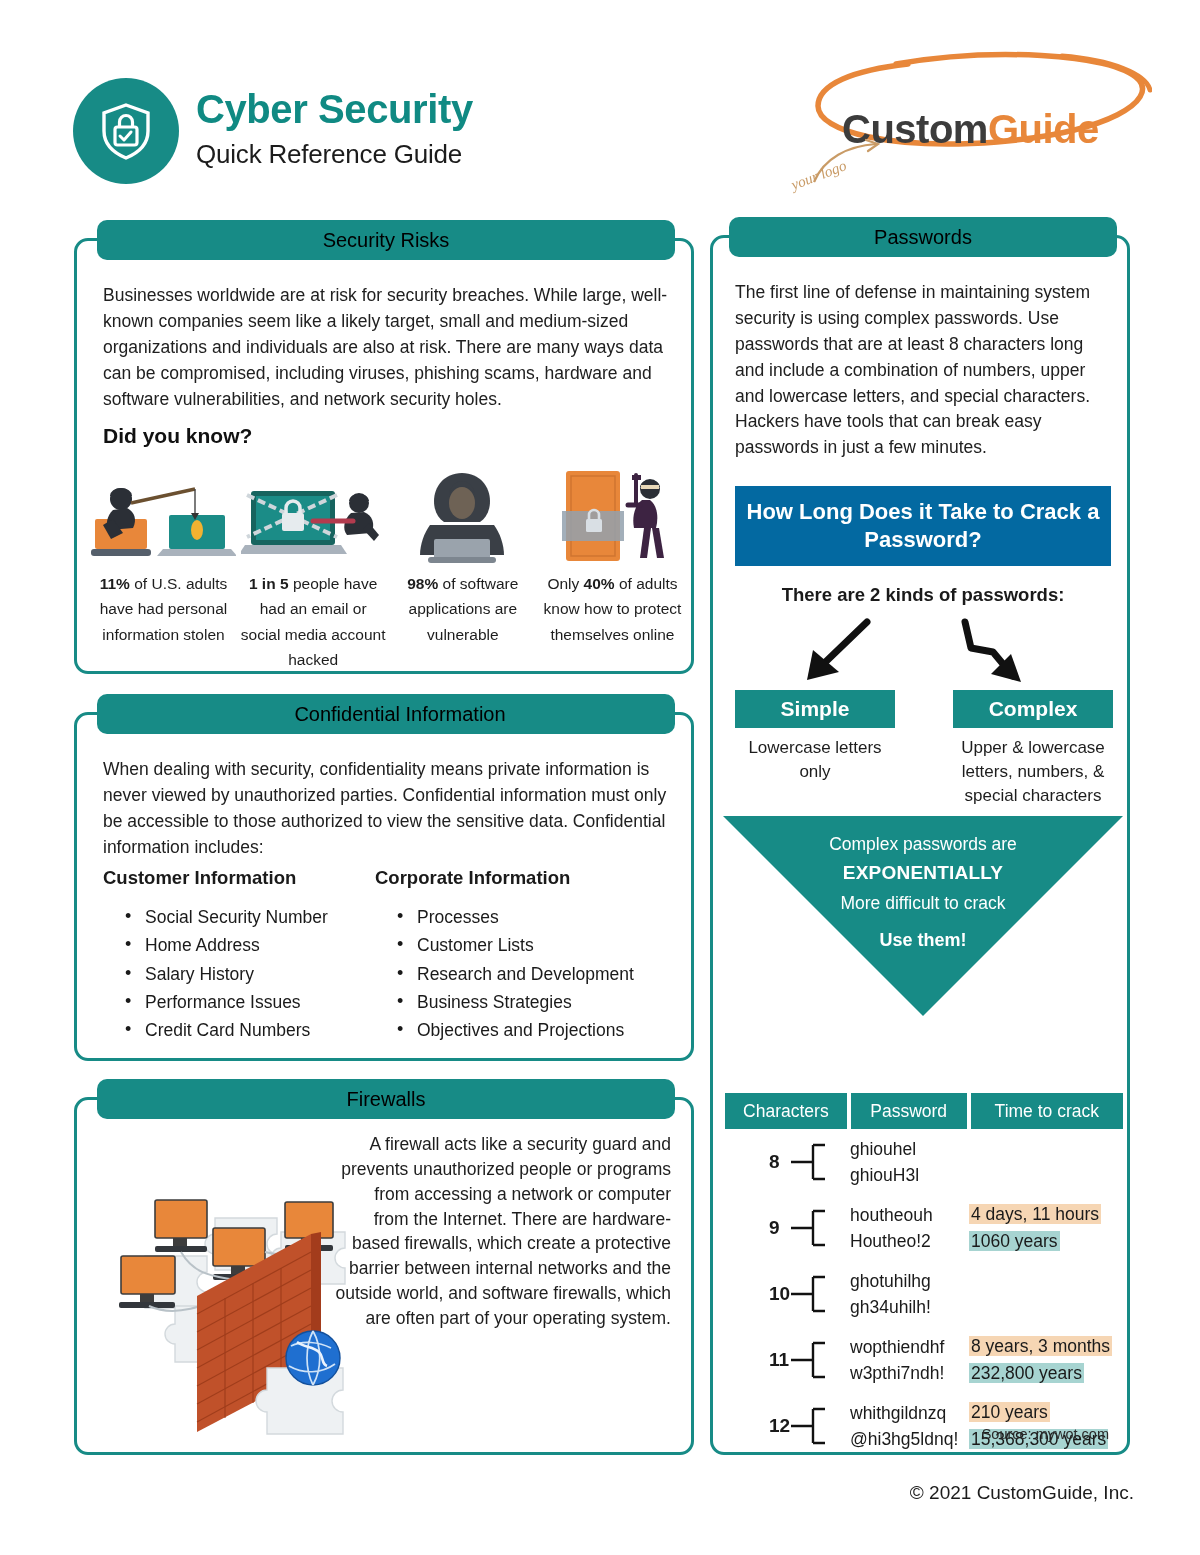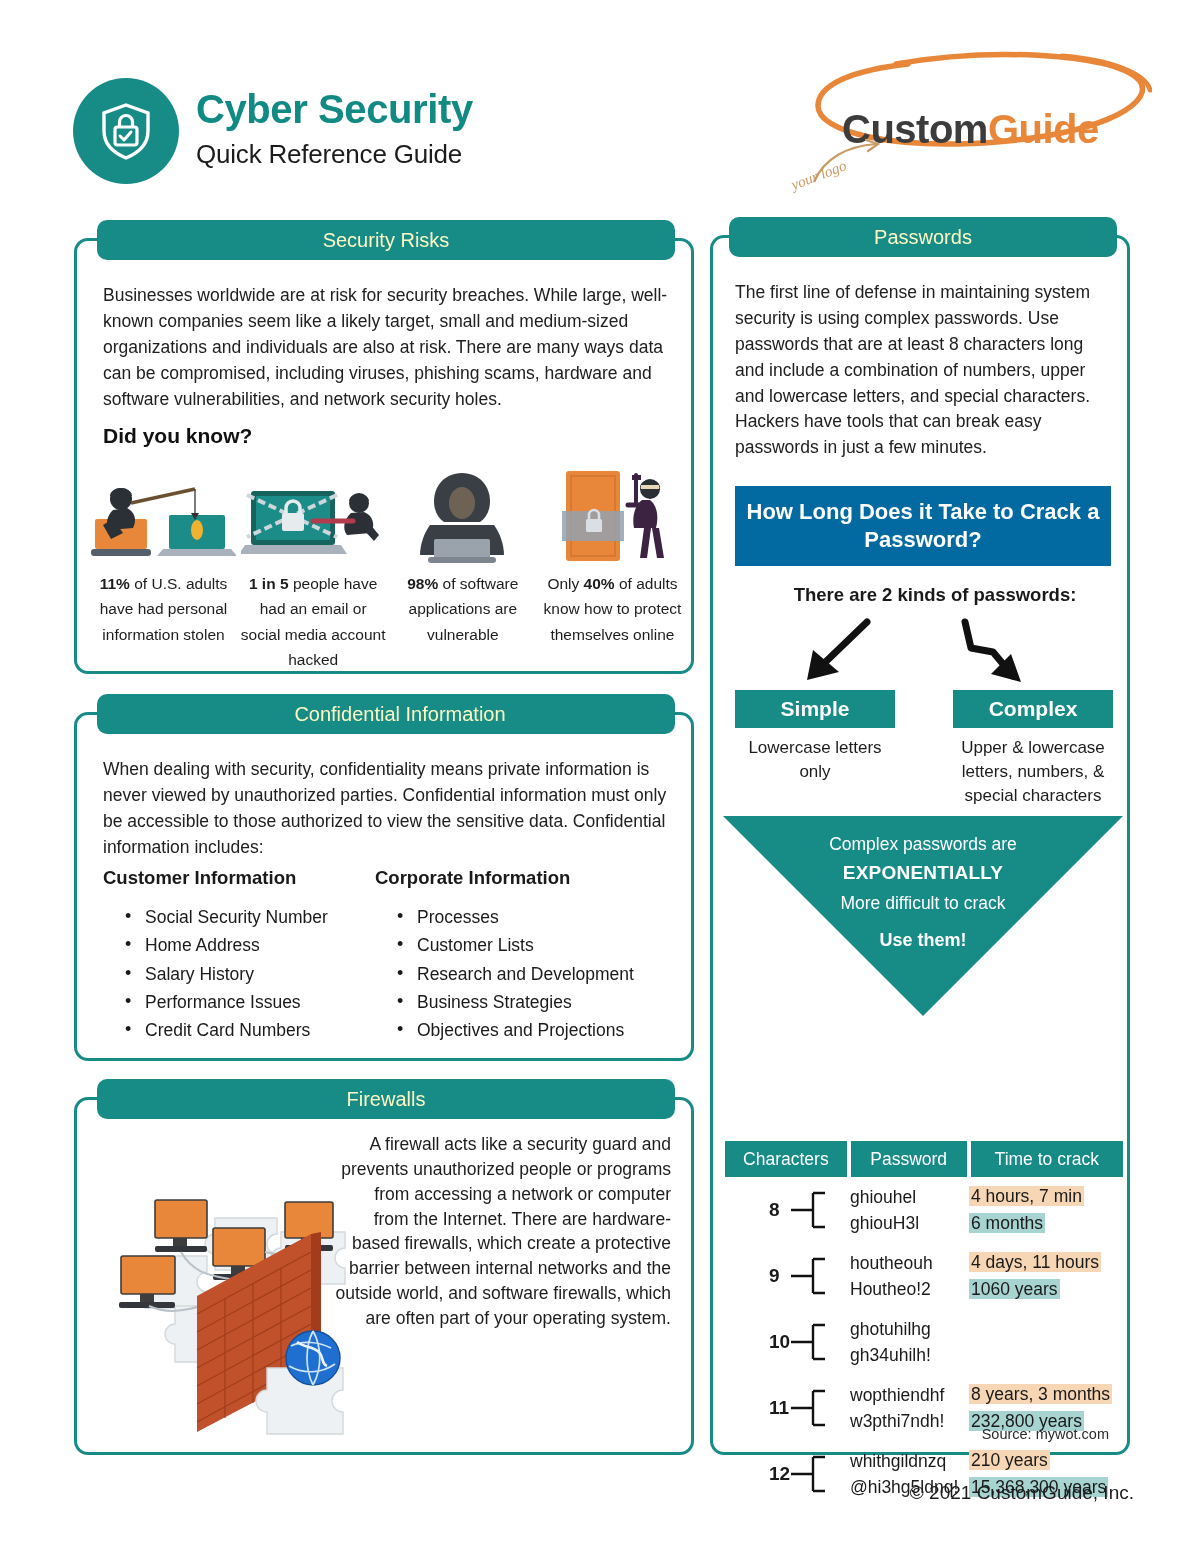--- a/index.html
+++ b/index.html
@@ -50,21 +50,21 @@
   .panel {
     position: absolute;
     border: 3px solid #178b86;
     border-radius: 14px;
     background: #ffffff;
   }
   .panel-header {
     position: absolute; top: -20px;
     background: #178b86;
     border-radius: 10px;
-    color: #fef9c3;
+    color: #000000;
     font-size: 20px;
     text-align: center;
     line-height: 40px;
     height: 40px;
   }
 
   
   #panel-security { left: 74px; top: 238px; width: 620px; height: 436px; }
   #panel-security .panel-header { left: 20px; width: 578px; top: -21px; }
   #panel-confidential { left: 74px; top: 712px; width: 620px; height: 349px; }
@@ -120,21 +120,21 @@
 
   
   .pw-intro { position: absolute; left: 22px; top: 42px; width: 378px; }
   .crack-banner {
     position: absolute; left: 22px; top: 248px; width: 376px; height: 80px;
     background: #0369a1; color: #fff; font-size: 22px; font-weight: bold;
     text-align: center; line-height: 1.28; display: flex;
     align-items: center; justify-content: center;
   }
   .two-kinds {
-    position: absolute; left: 34px; top: 346px; width: 376px;
+    position: absolute; left: 22px; top: 346px; width: 376px;
     text-align: center; font-size: 18.5px; font-weight: bold;
   }
   .arrows { position: absolute; left: 22px; top: 378px; width: 376px; height: 70px; }
   .kind-boxes {
     position: absolute; left: 22px; top: 452px; width: 378px;
     display: flex; justify-content: space-between;
   }
   .kind-box { width: 160px; }
   .kind-title {
     background: #178b86; color: #fff; font-size: 21px; font-weight: bold;
@@ -150,21 +150,21 @@
   }
   .tri-text .bold { font-weight: bold; font-size: 19px; letter-spacing: 0.2px; }
   .tri-text .use { font-weight: bold; font-size: 18px; display:block; margin-top: 9px; }
   .heres-how {
     position: absolute; left: 22px; top: 790px; width: 378px;
     text-align: center; font-size: 17.5px; line-height: 1.42; color: #1d1d1d;
   }
 
   
   .pw-table { position: absolute; left: 12px; top: 855px; width: 398px; }
-  .pw-thead { display: flex; gap: 4px; margin-top: 48px; }
+  .pw-thead { display: flex; gap: 4px; }
   .pw-th {
     background: #178b86; color: #fff; font-size: 17.5px;
     text-align: center; height: 36px; line-height: 36px;
   }
   .th-chars { width: 123px; }
   .th-pass { width: 117px; }
   .th-time { width: 154px; }
   .pw-row { display: flex; align-items: center; height: 66px; }
   .cell-chars {
     width: 123px; position: relative; height: 66px;
@@ -448,24 +448,20 @@
         <div class="cell-chars">
           <span class="chars-num">8</span>
           <svg class="bracket" width="46" height="50" viewBox="0 0 46 50">
             <path d="M0 25 H22 M22 8 H34 M22 42 H34 M22 8 V42" fill="none" stroke="#111" stroke-width="2.4"></path>
           </svg>
         </div>
         <div class="cell-pass">
           <div>ghiouhel</div>
           <div>ghiouH3l</div>
         </div>
-        <div class="cell-time">
-          <div><span class="hl-simple">4 hours, 7 min</span></div>
-          <div><span class="hl-complex">6 months</span></div>
-        </div>
       </div>
 
       <div class="pw-row">
         <div class="cell-chars">
           <span class="chars-num">9</span>
           <svg class="bracket" width="46" height="50" viewBox="0 0 46 50">
             <path d="M0 25 H22 M22 8 H34 M22 42 H34 M22 8 V42" fill="none" stroke="#111" stroke-width="2.4"></path>
           </svg>
         </div>
         <div class="cell-pass">

